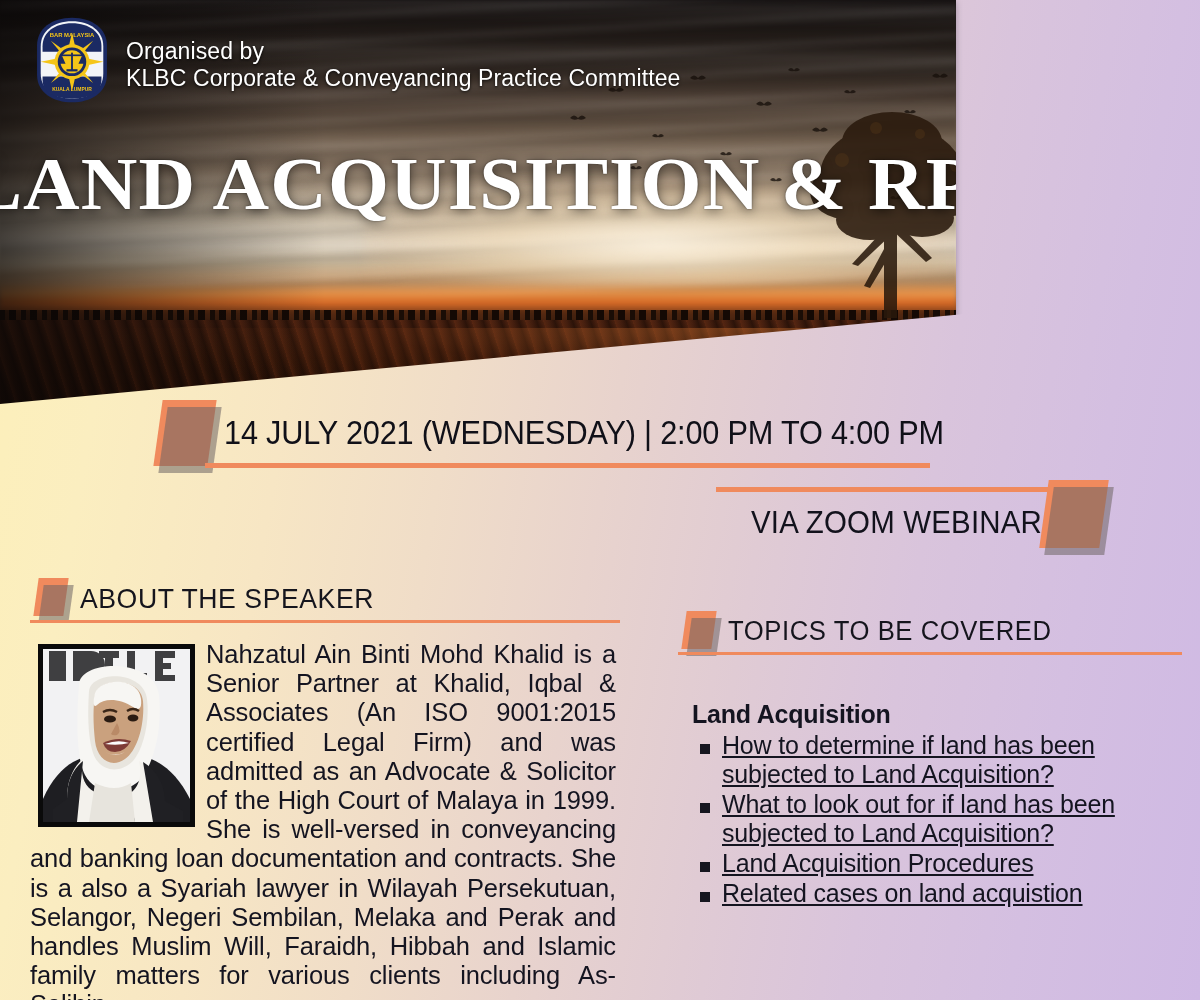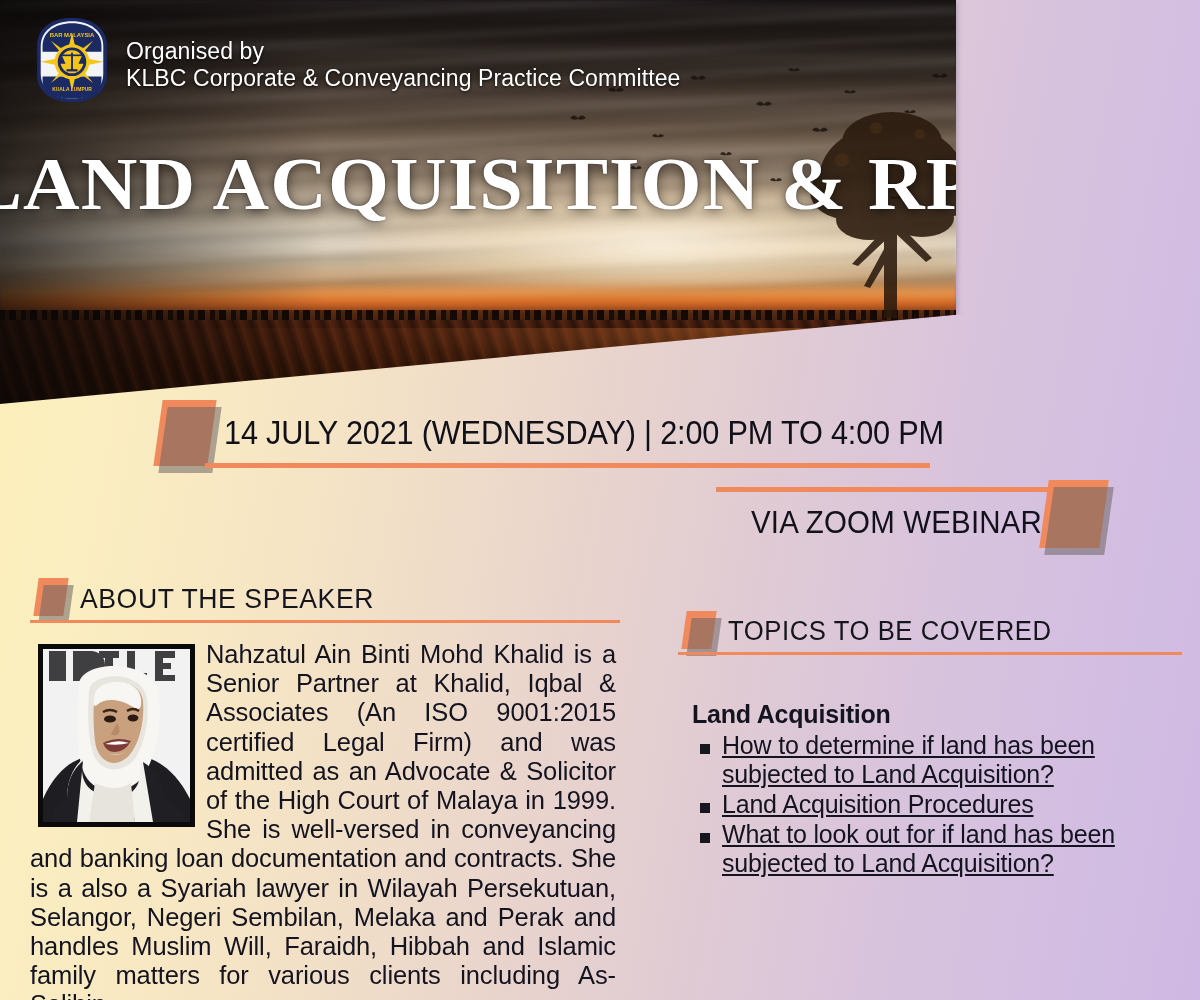--- a/index.html
+++ b/index.html
@@ -396,19 +396,20 @@
 
   <div class="tab sec-tab-sm topics-tab"></div>
   <div class="topics-head">TOPICS TO BE COVERED</div>
   <div class="topics-rule"></div>
 
   <div class="topics-body">
     <div class="topic-group">
       <div class="topic-title">Land Acquisition</div>
       <ul class="topic-list">
         <li>How to determine if land has been subjected to Land Acquisition?</li>
+        <li>What to look out for if land has been subjected to Land Acquisition?</li>
         <li>Land Acquisition Procedures</li>
-        <li>What to look out for if land has been subjected to Land Acquisition?</li>
+        <li>Related cases on land acquistion</li>
       </ul>
     </div>
   </div>
 
 </div>
 
 </body></html>

